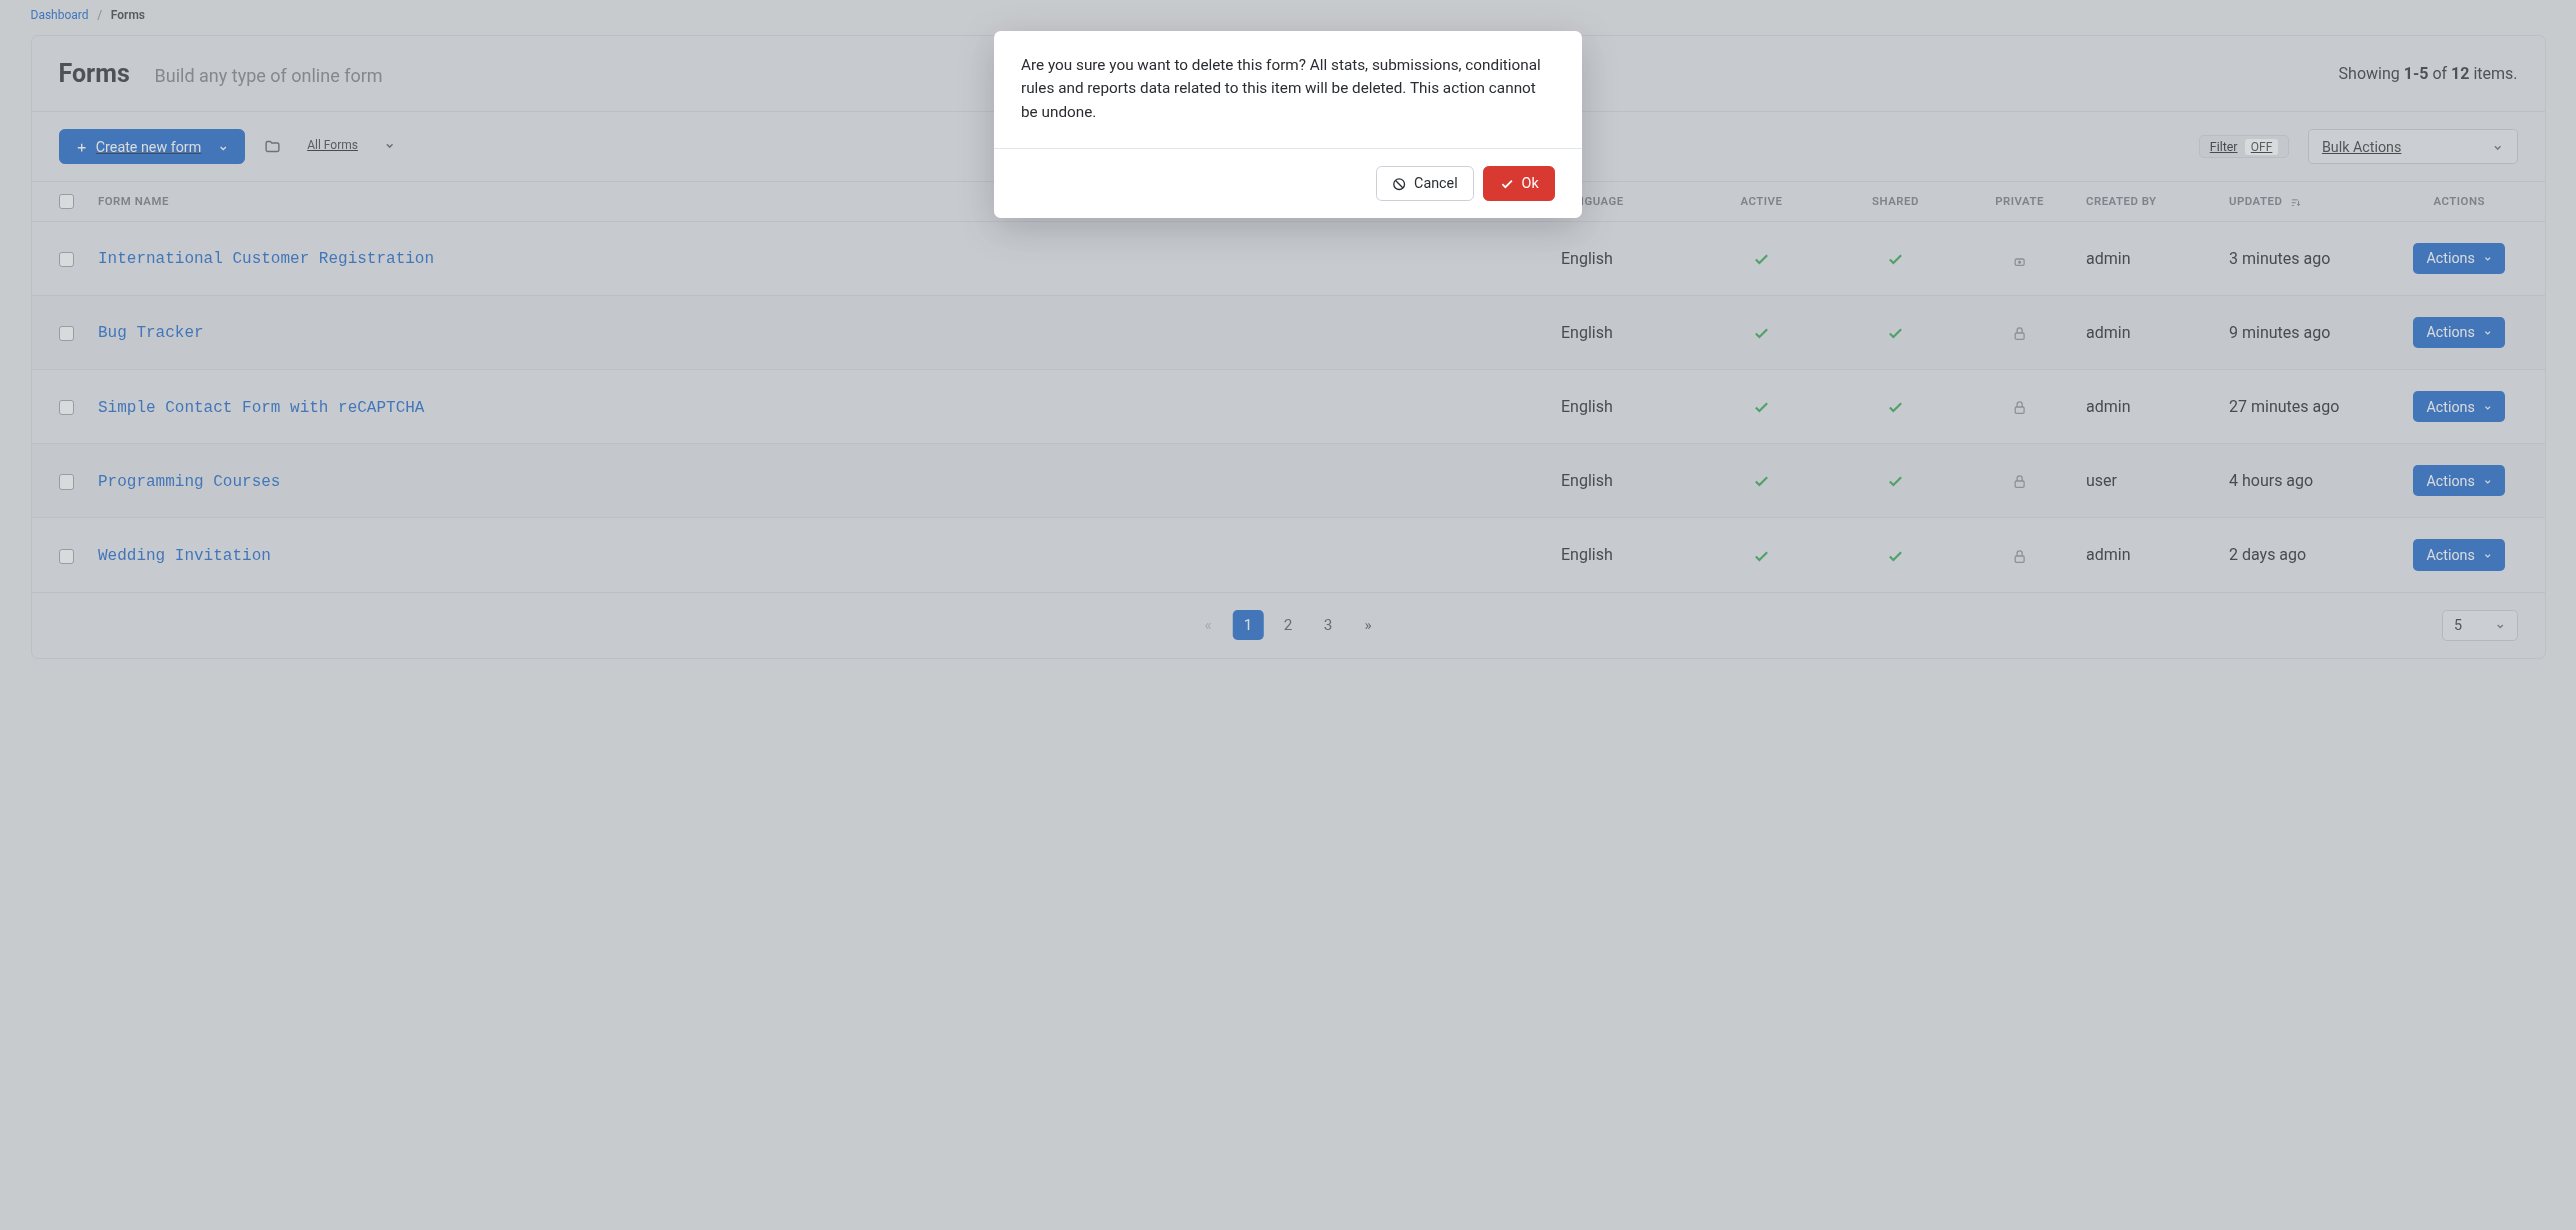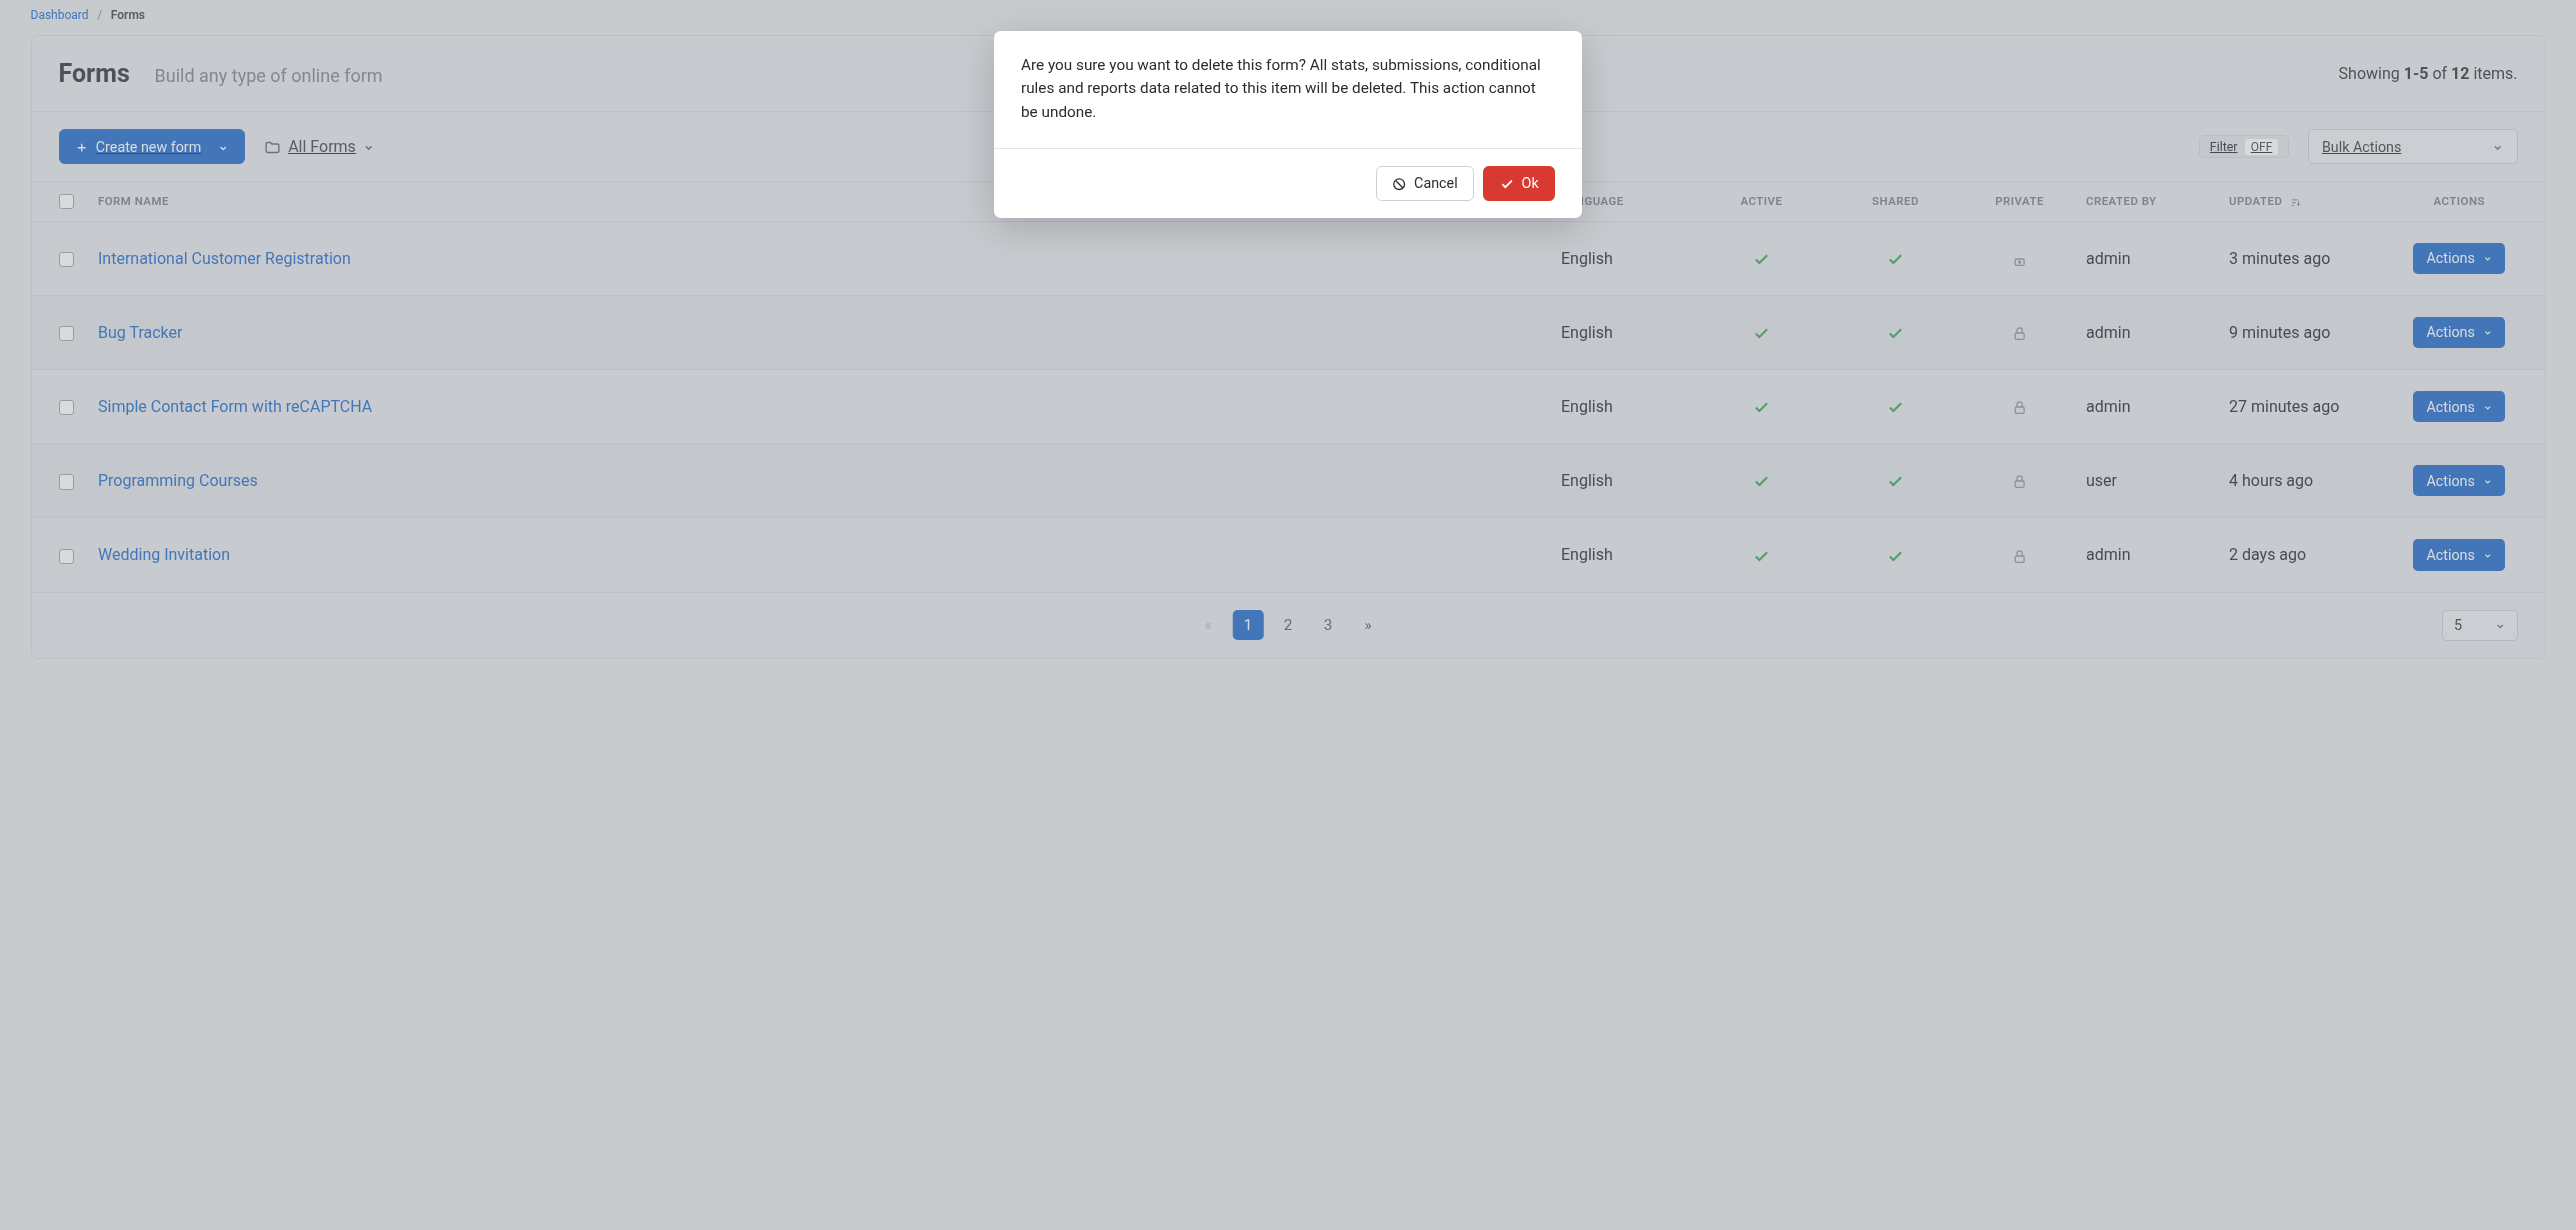--- a/index.html
+++ b/index.html
@@ -43,21 +43,21 @@
   }
   .toolbar-left, .toolbar-right { display:flex; align-items:center; gap: 19px; text-decoration: underline; }
   .btn {
     display: inline-flex; align-items: center; gap: 7.6px;
     font-size: 14.3px; border-radius: 5.7px;
     cursor: pointer; border: 1px solid transparent;
     padding: 8.6px 15.3px;
   }
   .btn-primary { background: #1a66c9; color: #fff; border-color: #1a66c9; }
   .btn-primary .caret { margin-left: 9.5px; }
-  .folder-select { color: #39414a; display:inline-flex; align-items:flex-start; gap:7px; font-size:16px; cursor:pointer;}
+  .folder-select { color: #39414a; display:inline-flex; align-items:flex-start; gap:26px; font-size:12px; cursor:pointer;}
   .badge {
     display: inline-flex; align-items: center; gap: 7.6px;
     background: #e0e2e5; border: 1px solid #cfd2d7; border-radius: 4.8px;
     padding: 2.9px 9.5px; font-size: 12.4px;
   }
   .badge .off {
     background: #ffffff; border-radius:2.9px; padding: 1px 5.7px; font-size: 12px; color:#3b3f44;
   }
   .select {
     display:flex; justify-content:space-between; align-items:center;
@@ -73,21 +73,21 @@
   }
   tbody td {
     padding: 21px 9.5px; border-bottom: 1px solid #d4d6dc; font-size: 16px;
   }
   tbody tr:nth-child(even) td { background: rgba(0,0,0,.015); }
   .checkbox {
     width: 15.3px; height: 15.3px; border:1.4px solid #9aa0a9; border-radius:2.9px; display:inline-block;
     background:#fff;cursor:pointer;
     vertical-align: middle;
   }
-  .form-link { color:#1a66c9; text-decoration:none; }
+  .form-link { color:#1a66c9; text-decoration:none;font-family:Liberation Mono, monospace; }
   .check-icon { color:#2fa84f; font-weight:700; }
   .lock-icon { color:#888; }
   .actions-btn {
     background:#1a66c9; color:#fff; border-radius:4.8px; padding:7.6px 13.4px;
     font-size:14.3px; display:inline-flex; align-items:center; gap:7.6px; cursor:pointer;
   }
   .actions-btn .caret { font-size:10.5px; }
   .col-check  { width:57px; padding-left:27px !important; }
   .col-name   { width:auto; }
   .col-lang   { width:143px; }

